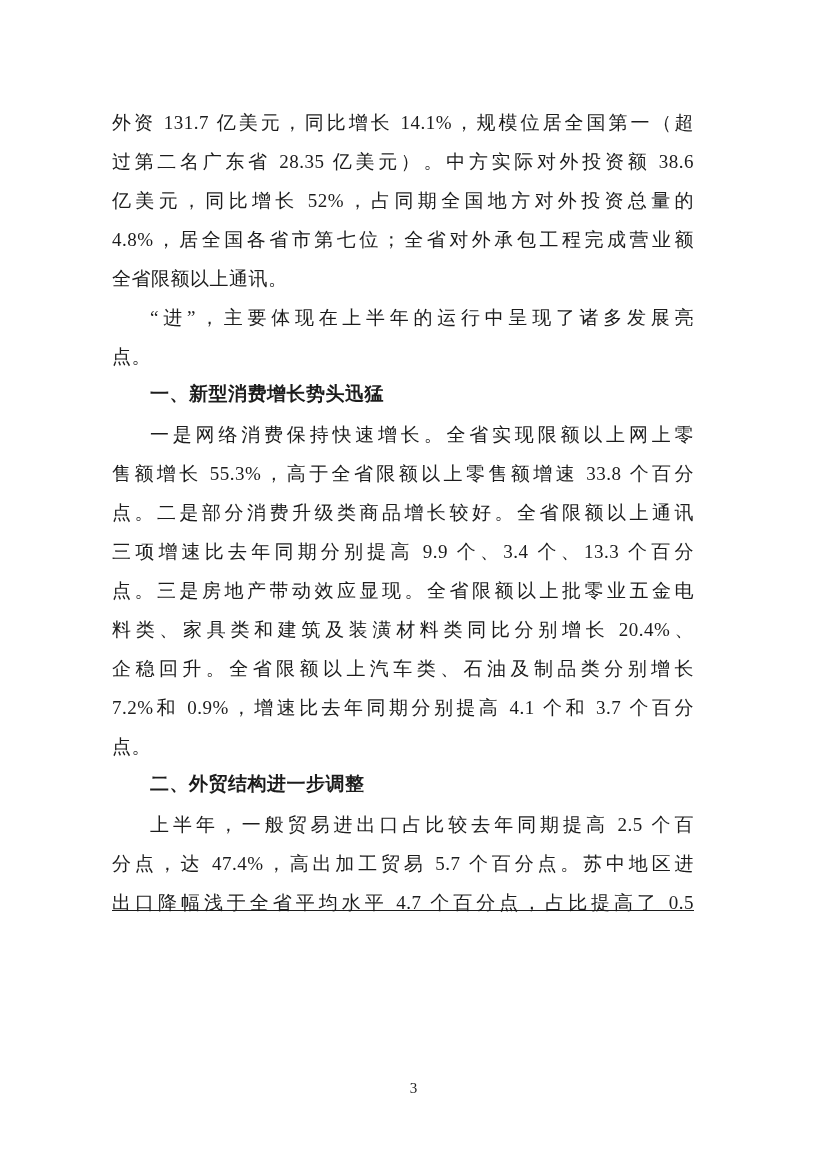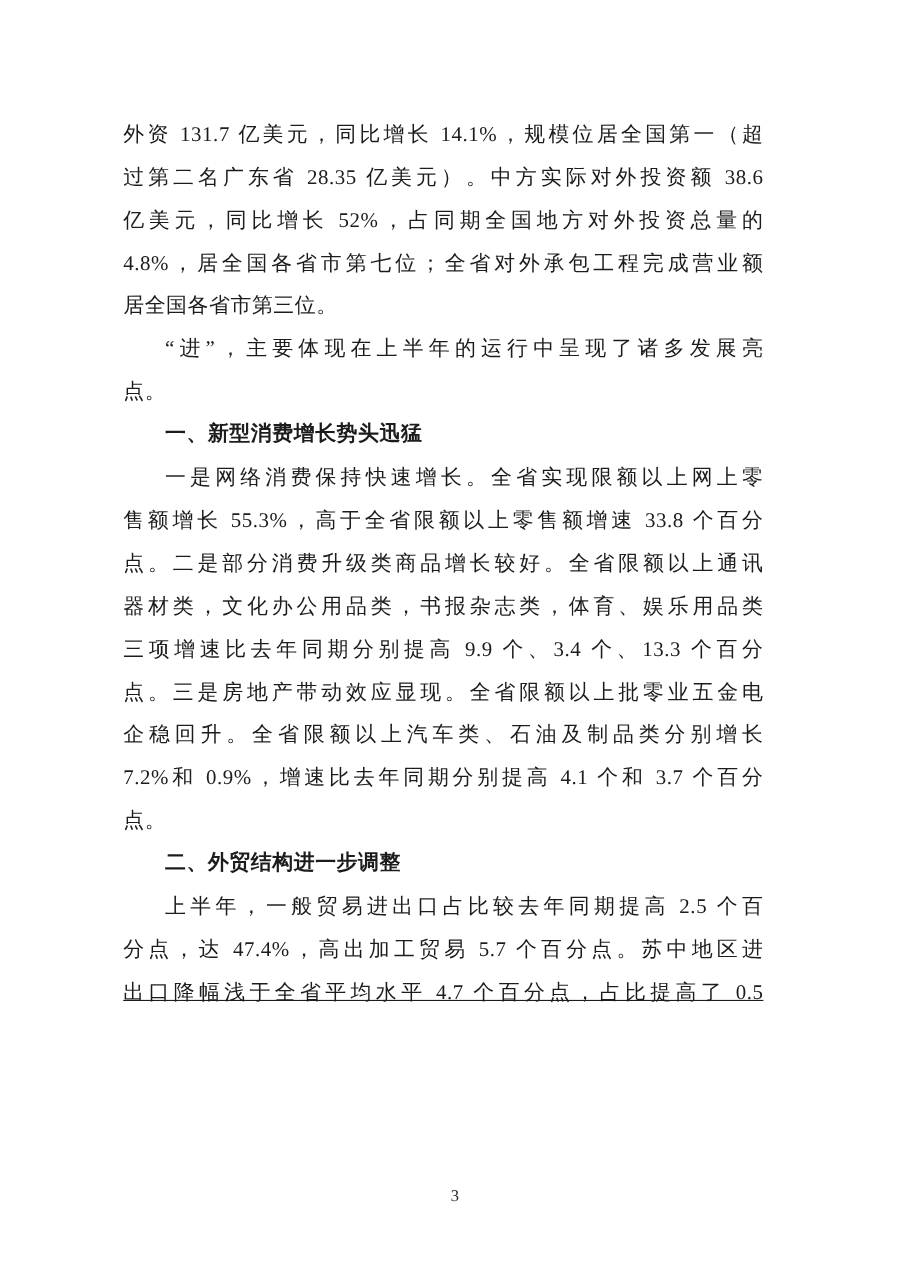--- a/index.html
+++ b/index.html
@@ -54,36 +54,36 @@
 </head>
 <body>
 
 <div class="page">
   <div class="doc-body" id="doc-body">
       <div class="block paragraph">
         <div class="line">外资 131.7 亿美元，同比增长 14.1%，规模位居全国第一（超</div>
         <div class="line">过第二名广东省 28.35 亿美元）。中方实际对外投资额 38.6</div>
         <div class="line">亿美元，同比增长 52%，占同期全国地方对外投资总量的</div>
         <div class="line">4.8%，居全国各省市第七位；全省对外承包工程完成营业额</div>
-        <div class="line last">居全国各省市第三位。</div>
+        <div class="line last">全省限额以上通讯。</div>
       </div>
       <div class="block paragraph">
         <div class="line indent">“进”，主要体现在上半年的运行中呈现了诸多发展亮</div>
         <div class="line last">点。</div>
       </div>
       <div class="block heading">
         <div class="line indent last">一、新型消费增长势头迅猛</div>
       </div>
       <div class="block paragraph">
         <div class="line indent">一是网络消费保持快速增长。全省实现限额以上网上零</div>
         <div class="line">售额增长 55.3%，高于全省限额以上零售额增速 33.8 个百分</div>
         <div class="line">点。二是部分消费升级类商品增长较好。全省限额以上通讯</div>
-        <div class="line">器材类，文化办公用品类，书报杂志类，体育、娱乐用品类</div>
         <div class="line">三项增速比去年同期分别提高 9.9 个、3.4 个、13.3 个百分</div>
         <div class="line">点。三是房地产带动效应显现。全省限额以上批零业五金电</div>
+        <div class="line">料类、家具类和建筑及装潢材料类同比分别增长 20.4%、</div>
         <div class="line">企稳回升。全省限额以上汽车类、石油及制品类分别增长</div>
         <div class="line">7.2%和 0.9%，增速比去年同期分别提高 4.1 个和 3.7 个百分</div>
         <div class="line last">点。</div>
       </div>
       <div class="block heading">
         <div class="line indent last">二、外贸结构进一步调整</div>
       </div>
       <div class="block paragraph">
         <div class="line indent">上半年，一般贸易进出口占比较去年同期提高 2.5 个百</div>
         <div class="line">分点，达 47.4%，高出加工贸易 5.7 个百分点。苏中地区进</div>

